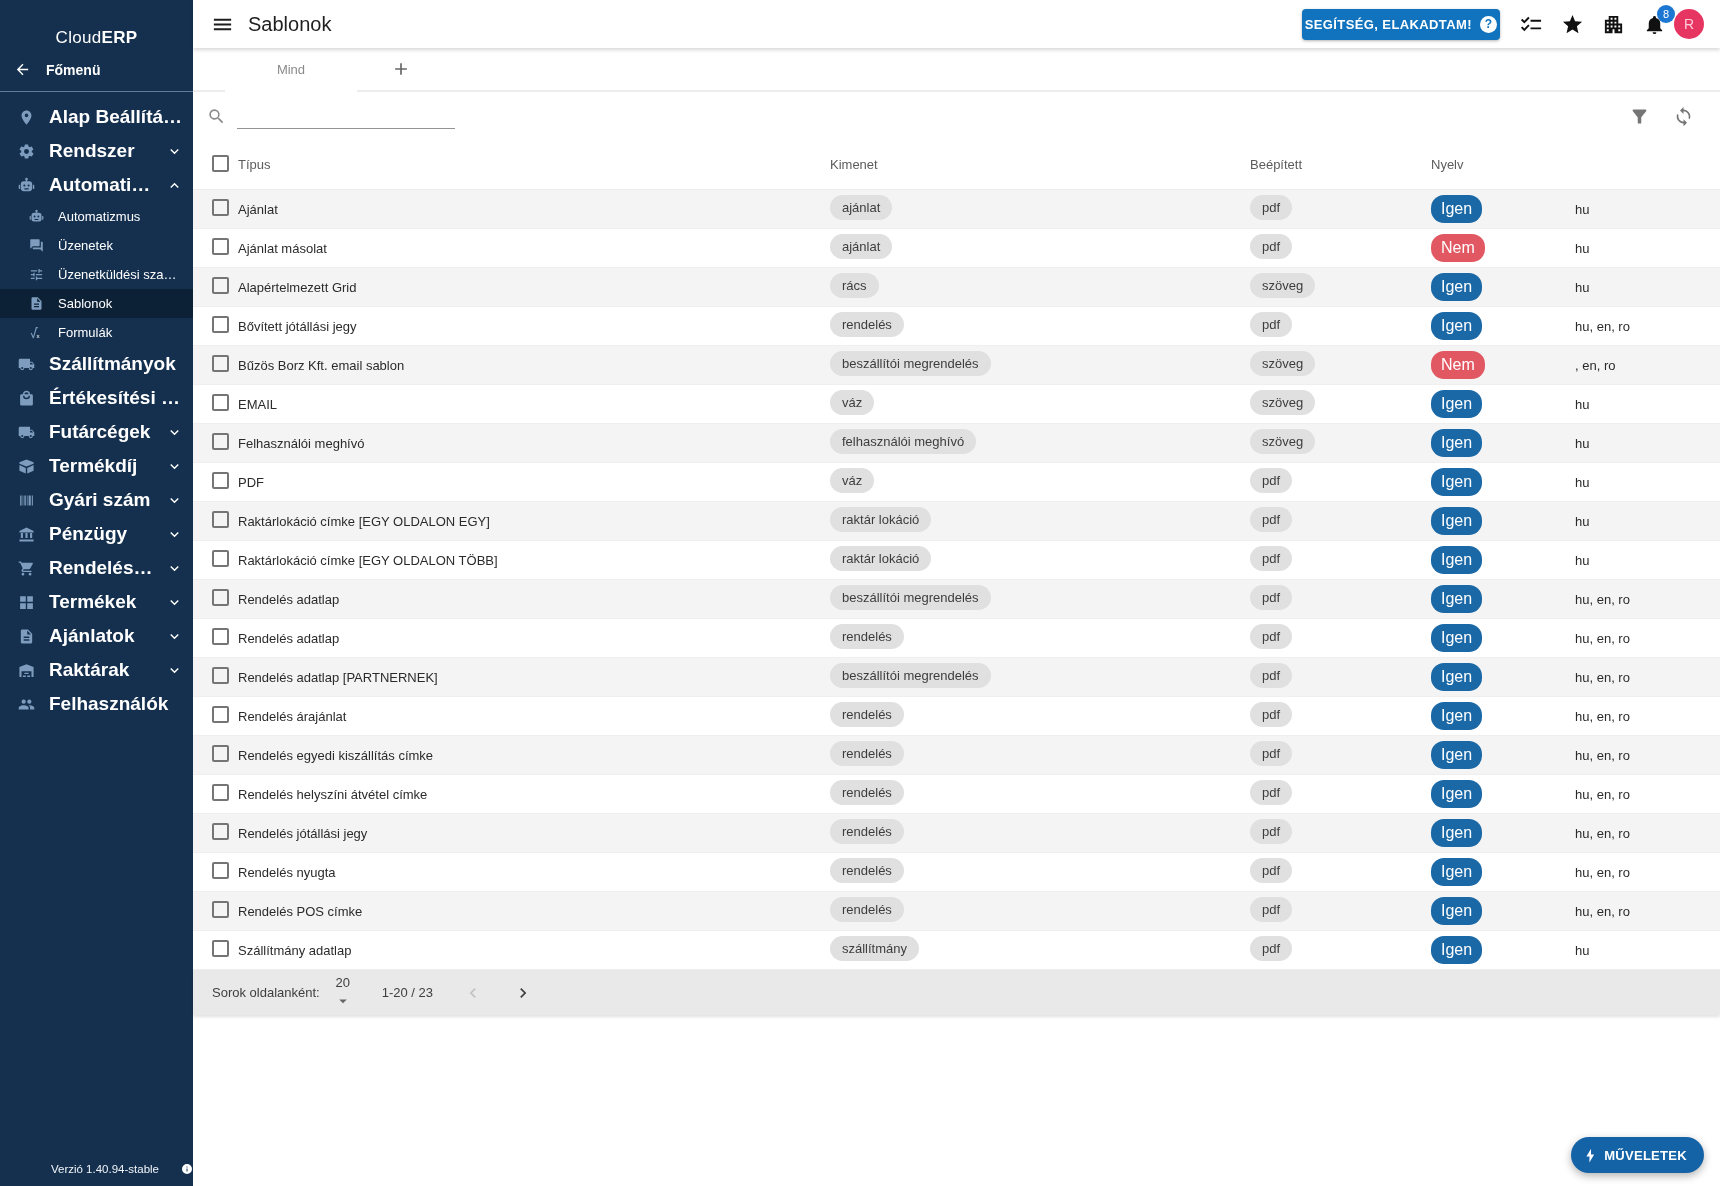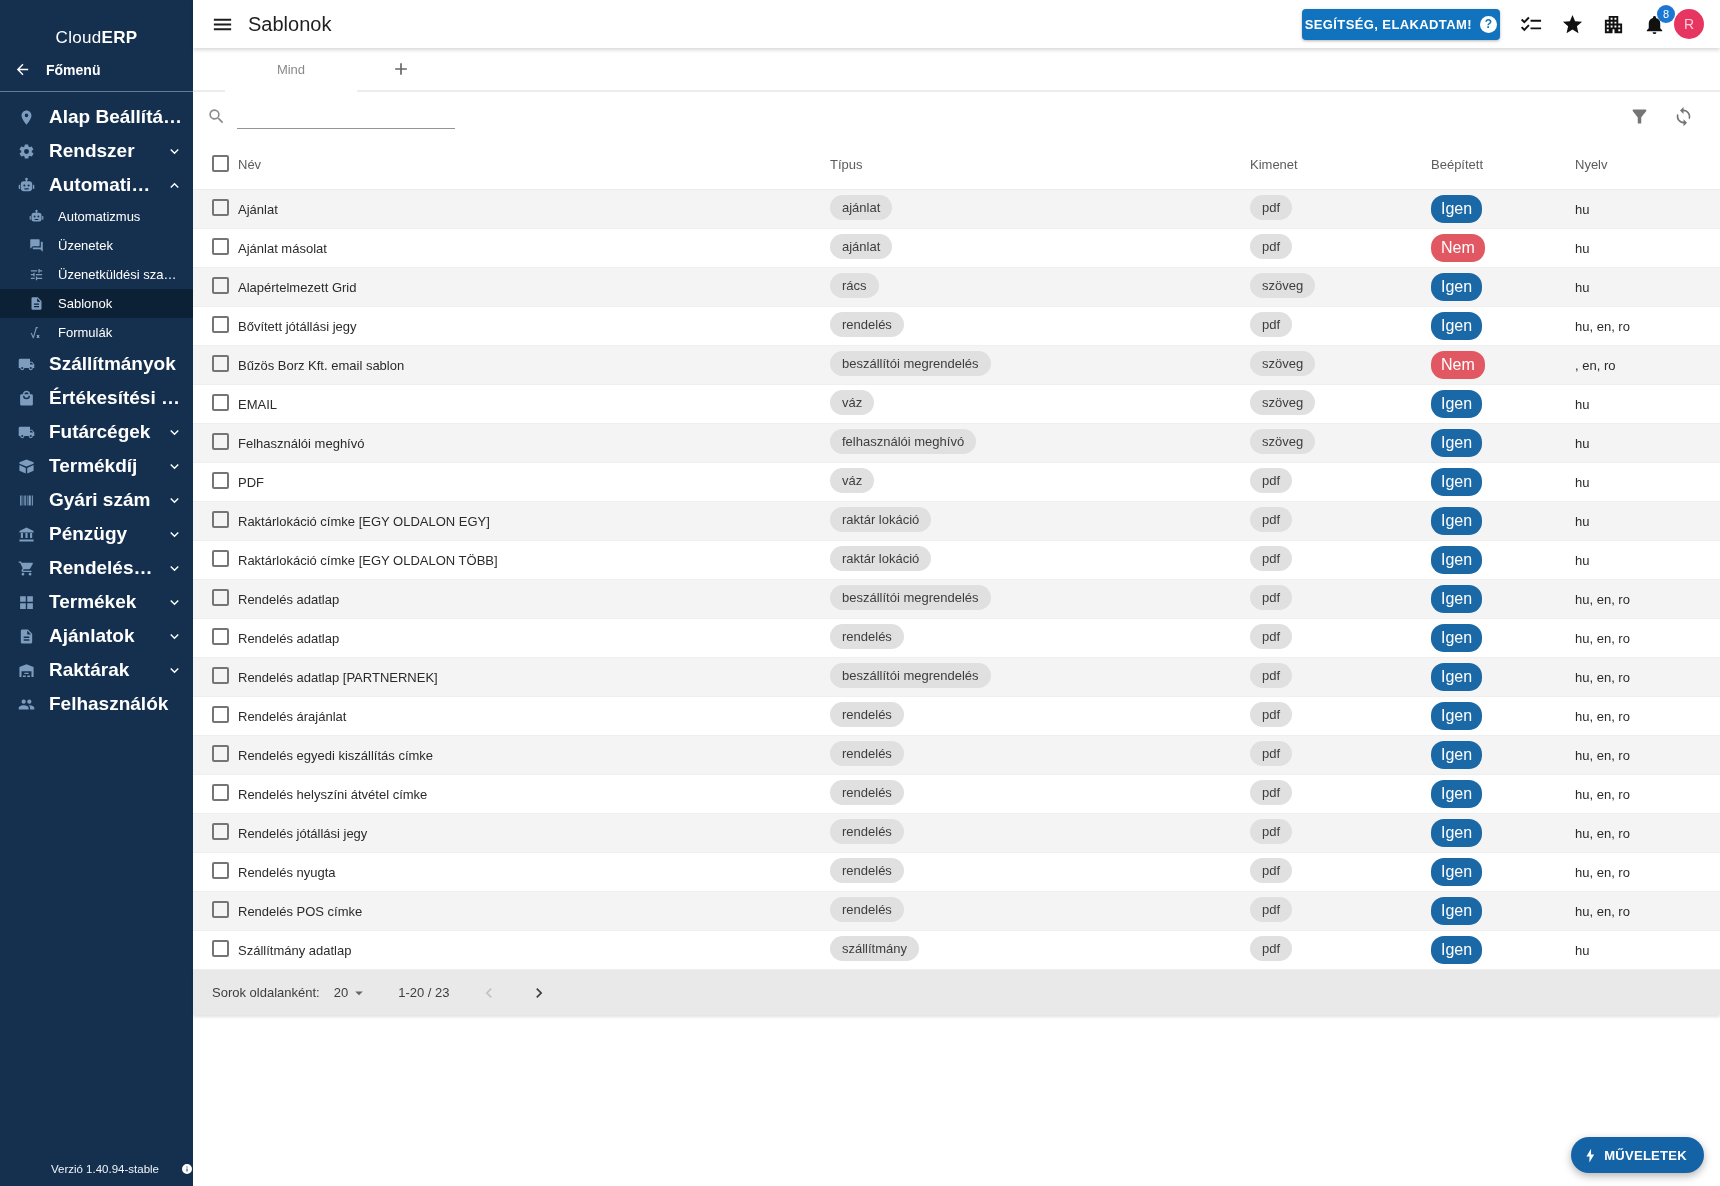--- a/index.html
+++ b/index.html
@@ -64,21 +64,21 @@
   .trow{height:39px;font-size:13px;color:#2b2b2b;border-bottom:1px solid #efefef;cursor:pointer;background:#fff;}
   .trow.alt{background:#f4f4f4;}
   .cell-check{padding-left:19px;}
   .checkbox{width:17px;height:17px;border:2px solid #757575;border-radius:2px;display:inline-block;background:transparent;cursor:pointer;}
   .chip{display:inline-block;background:#e0e0e0;color:#3d3d3d;border-radius:14px;padding:6px 12px;font-size:13px;line-height:1;max-width:96%;overflow:hidden;text-overflow:ellipsis;white-space:nowrap;}
   .pill{display:inline-block;border-radius:13px;padding:6px 10px;font-size:16px;line-height:1;color:#fff;}
   .pill.yes{background:var(--yes);}
   .pill.no{background:var(--no);}
 
   .pagination{height:45px;background:#e9e9e9;display:flex;align-items:center;padding-left:19px;font-size:13px;color:#3e3e3e;box-shadow:0 2px 3px rgba(0,0,0,.12);}
-  .pg-select{display:flex;align-items:center;gap:2px;margin-left:14px;cursor:pointer;}
+  .pg-select{display:flex;align-items:center;gap:2px;margin-left:14px;cursor:pointer;flex-direction:column;}
   .pg-select svg{width:18px;height:18px;fill:#666;}
   .pg-range{margin-left:30px;}
   .pg-nav{display:flex;margin-left:22px;gap:14px;}
   .pg-nav span{display:flex;padding:4px;cursor:pointer;}
   .pg-nav svg{width:20px;height:20px;}
   .pg-prev svg{fill:#c2c2c2;}
   .pg-next svg{fill:#3e3e3e;}
 
   .fab{position:absolute;right:16px;bottom:13px;background:var(--actions);color:#fff;border:none;border-radius:18px;height:36px;padding:0 17px 0 13px;font-size:13px;font-weight:700;letter-spacing:.3px;display:flex;align-items:center;gap:5px;cursor:pointer;box-shadow:0 3px 8px rgba(0,0,0,.3);font-family:inherit;}
   .fab svg{width:15px;height:15px;fill:#fff;}
@@ -399,21 +399,20 @@
             <svg viewBox="0 0 24 24" fill="currentColor">
               <path d="M12 4V1L8 5l4 4V6a6 6 0 0 1 5.7 7.8l1.5 1.2A8 8 0 0 0 12 4zm0 14a6 6 0 0 1-5.7-7.8L4.8 9A8 8 0 0 0 12 20v3l4-4-4-4z"></path>
             </svg>
           </span>
       </div>
     </div>
 
     <div>
       <div class="grid-row thead" id="thead">
           <div class="cell-check"><span class="checkbox"></span></div>
-          <div class="th">Név</div>
           <div class="th">Típus</div>
           <div class="th">Kimenet</div>
           <div class="th">Beépített</div>
           <div class="th">Nyelv</div>
         </div>
       <div id="tbody">
           <div class="grid-row trow alt">
             <div class="cell-check"><span class="checkbox"></span></div>
             <div>Ajánlat</div>
             <div><span class="chip">ajánlat</span></div>

